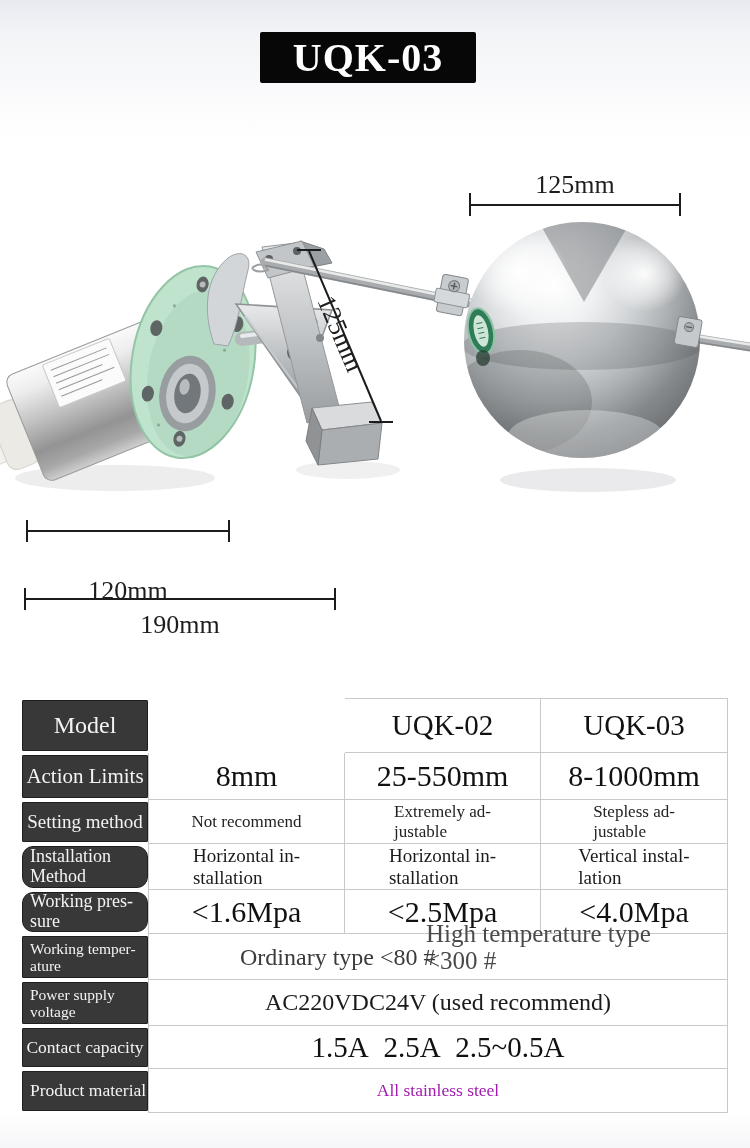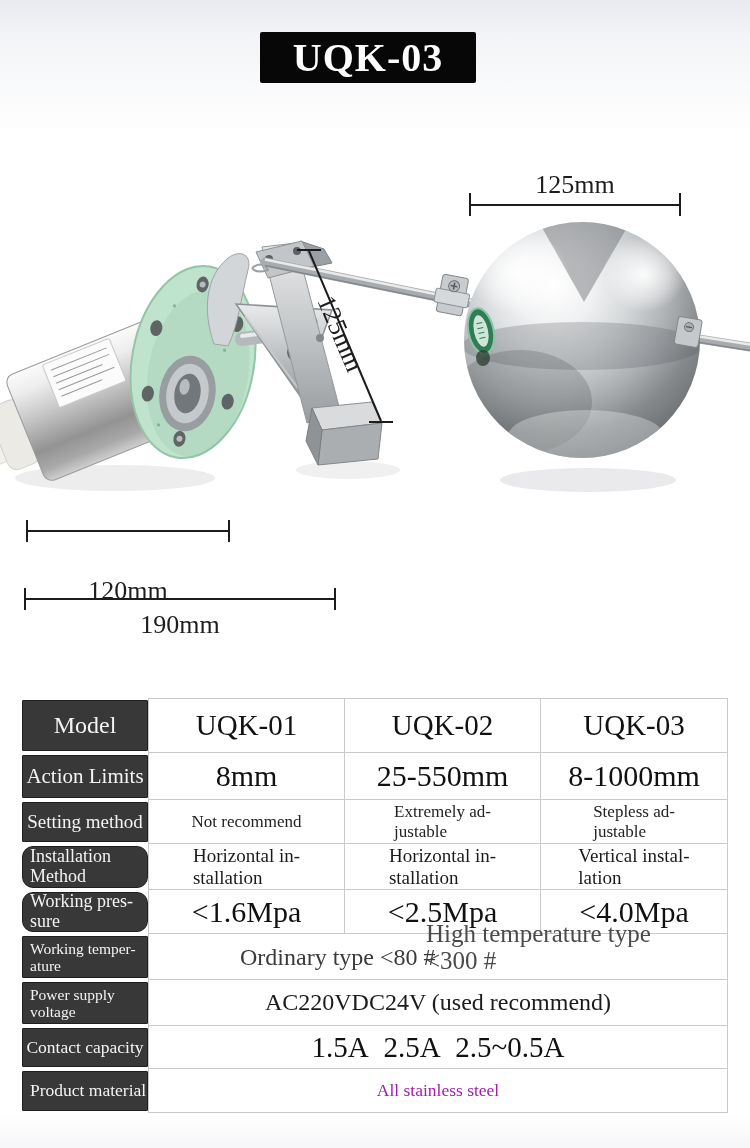--- a/index.html
+++ b/index.html
@@ -237,21 +237,20 @@
   </svg>
 
   <div class="dim-label" id="dim-ball">125mm</div>
   <div class="dim-label" id="dim-rod">125mm</div>
   <div class="dim-label" id="dim-body">120mm</div>
   <div class="dim-label" id="dim-total">190mm</div>
 
   <div class="spec-table">
 
     <div class="h h1" style="grid-area:1/1">Model</div>
-    <div class="d bt bl model" style="grid-area:1/2">UQK-01</div>
     <div class="d bt model" style="grid-area:1/3">UQK-02</div>
     <div class="d bt model" style="grid-area:1/4">UQK-03</div>
 
     <div class="h h2" style="grid-area:2/1">Action Limits</div>
     <div class="d bl xl" style="grid-area:2/2">8mm</div>
     <div class="d xl" style="grid-area:2/3">25-550mm</div>
     <div class="d xl" style="grid-area:2/4">8-1000mm</div>
 
     <div class="h h3" style="grid-area:3/1">Setting method</div>
     <div class="d bl sm" style="grid-area:3/2">Not recommend</div>

